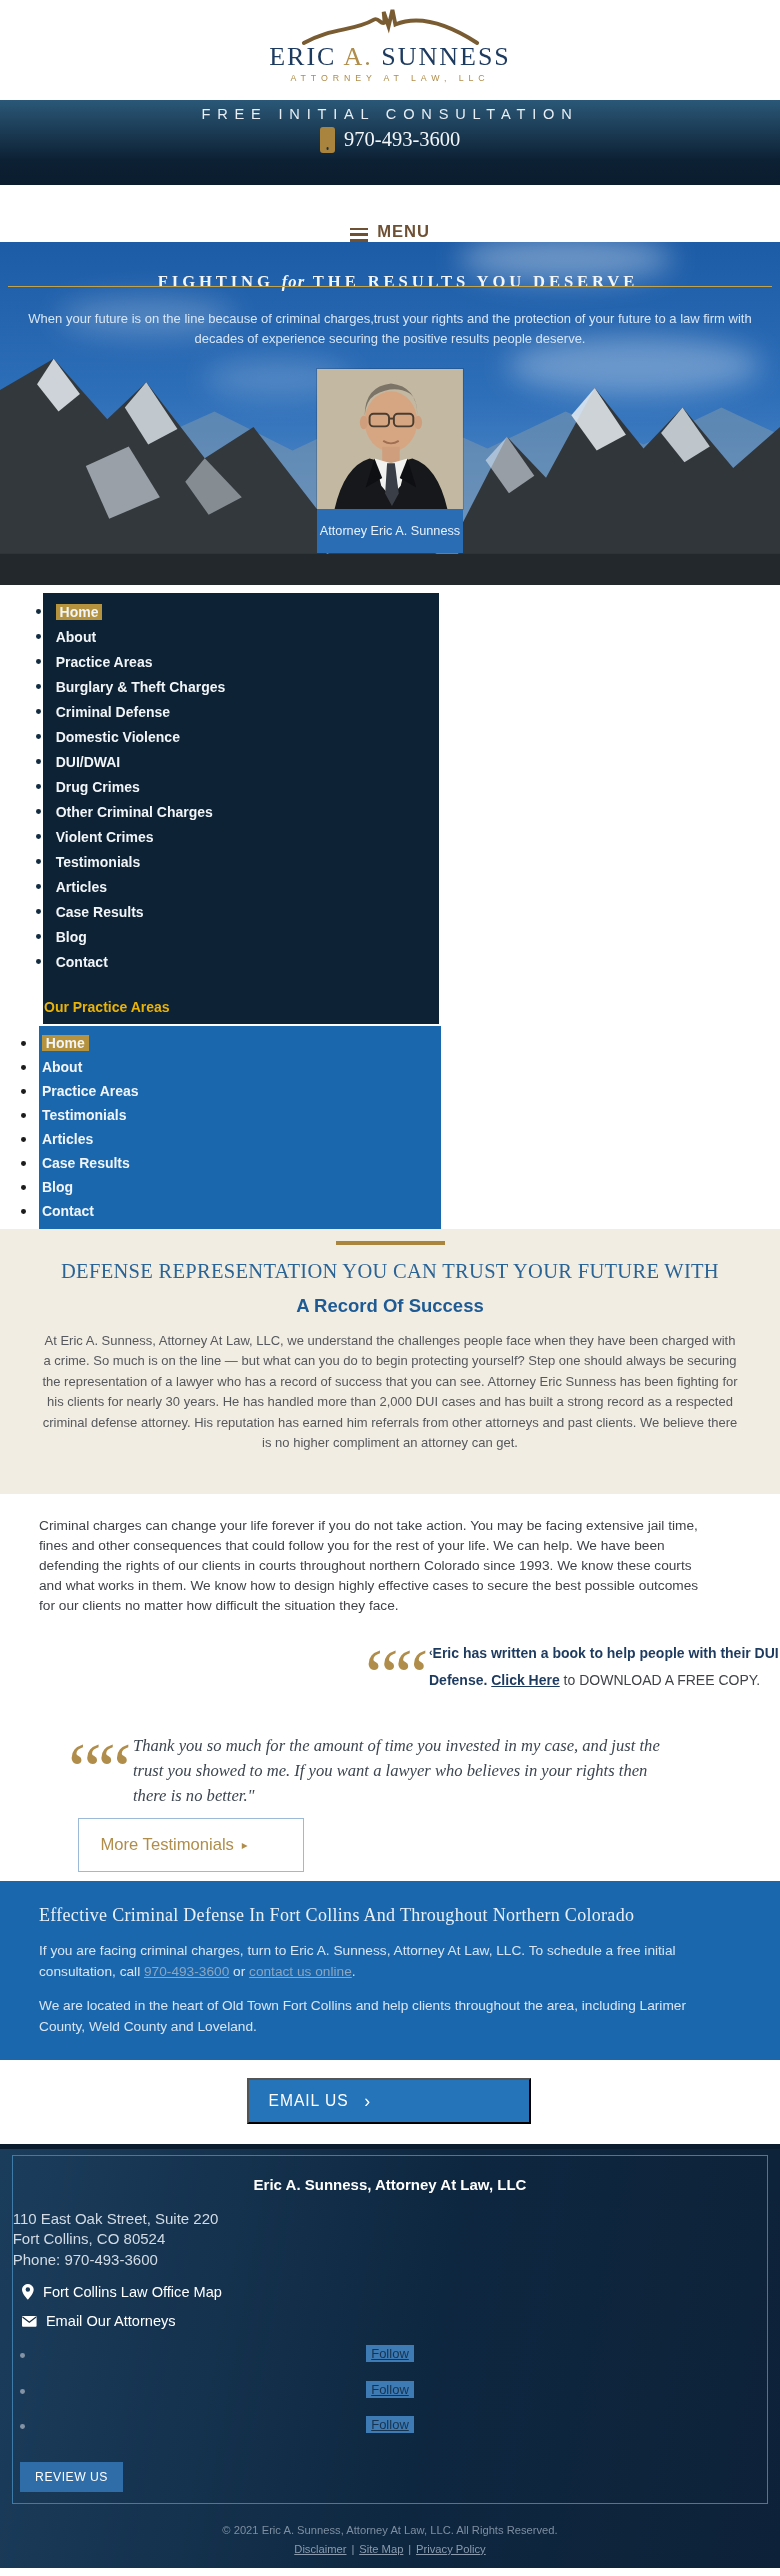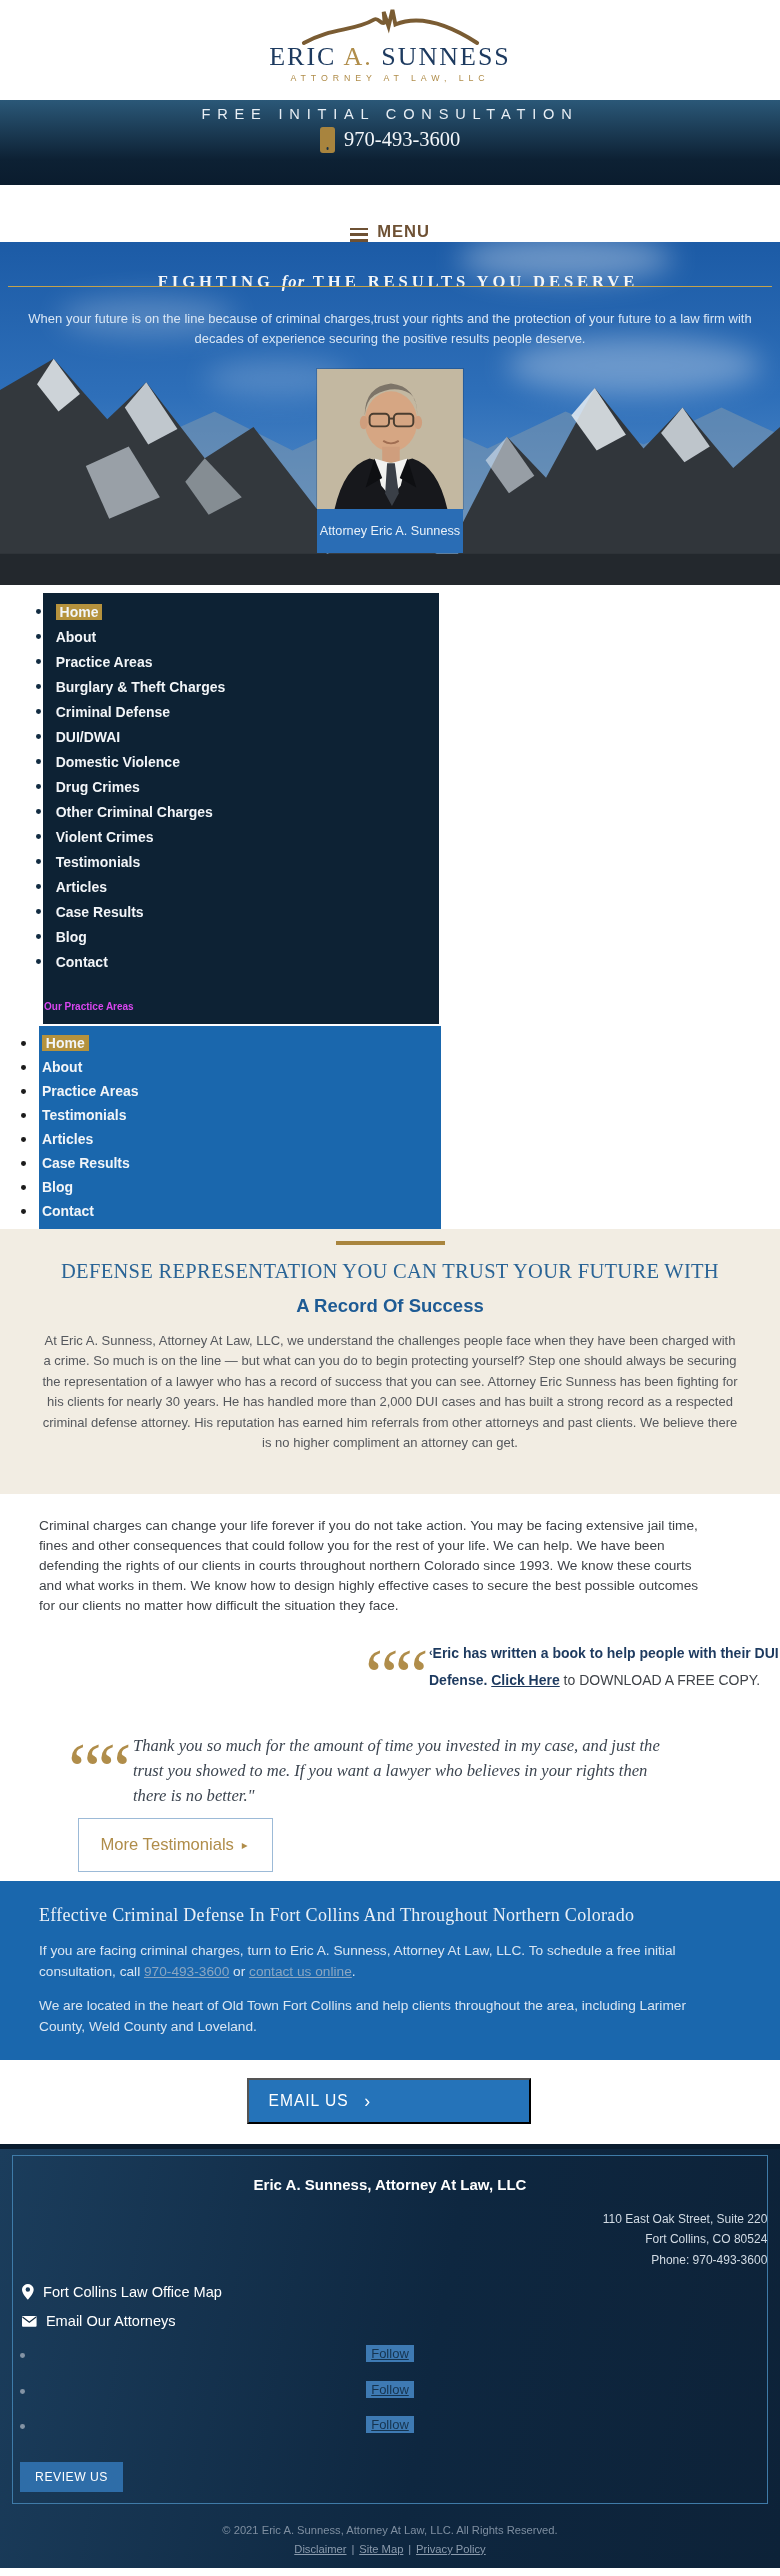--- a/index.html
+++ b/index.html
@@ -45,21 +45,21 @@
   .hero-sub { position:absolute; top:54px; left:11.7px; right:11.7px; text-align:center; color:#d8e6f5; font-size:13px; line-height:1.55; }
   .attorney-photo { position:absolute; left:317px; top:127px; width:146px; height:140px; box-shadow:0 0 0 1px rgba(0,0,0,.15); }
   .photo-caption { position:absolute; left:317px; top:267px; width:146px; height:44px; background:#2a6db5; color:#e9f1f9; font-size:12.7px; display:flex; align-items:center; justify-content:center; }
 
   
   .nav-primary { margin:7.8px 0 0 43px; width:396px; background:#0d2234; padding:6.8px 0 7.8px; }
   .nav-primary ul, .nav-secondary ul, .social-list { list-style:none; margin:0; padding:0; }
   .nav-primary li { position:relative; padding-left:12.7px; color:#f2f5f8; font-weight:bold; font-size:14px; line-height:25px; cursor:pointer; }
   .nav-primary li::before { content:''; position:absolute; left:-6.8px; top:9.8px; width:4.9px; height:4.9px; border-radius:50%; background:#122c42; }
   .nav-primary li.active .lbl, .nav-secondary li.active .lbl { background:#b5923d; padding:0 3.9px; }
-  .nav-heading { color:#d946ef; font-weight:bold; font-size:10px; line-height:18.5px; margin:23.4px 0 0 1px; padding-left:0; }
+  .nav-heading { color:#eab308; font-weight:bold; font-size:14px; line-height:18.5px; margin:23.4px 0 0 1px; padding-left:0; }
   .nav-secondary { margin:2px 0 0 39px; width:402px; background:#1a67ad; padding:4.9px 0 5.9px; }
   .nav-secondary li { position:relative; padding-left:2.9px; color:#f2f5f8; font-weight:bold; font-size:14px; line-height:24px; cursor:pointer; }
   .nav-secondary li::before { content:''; position:absolute; left:-17.6px; top:9.8px; width:4.9px; height:4.9px; border-radius:50%; background:#1c1c1c; }
 
   
   .record-section { background:#f2ede3; text-align:center; padding:11.7px 39px 0; height:265px; overflow:hidden; }
   .gold-bar { width:109px; height:3.9px; background:#a9853e; margin:0 auto 15.6px; }
   .record-heading { font-family:"Liberation Serif",serif; font-weight:normal; font-size:20.5px; color:#2a6496; margin:0 0 11.7px; letter-spacing:0.3px; }
   .record-subheading { font-size:18.5px; color:#1e5b94; font-weight:bold; margin:0 0 13.7px; }
   .record-body { font-size:13px; color:#55585d; line-height:20.5px; margin:0 auto; width:698px; }
@@ -74,39 +74,39 @@
   .book-callout .quote-icon { position:absolute; left:0; top:2px; }
   .book-text { margin-left:64px; width:351px; font-size:14px; line-height:27px; color:#1d3a5f; font-weight:bold; }
   .book-marker { font-size:10.7px; vertical-align:2px; }
   .book-link { text-decoration:underline; cursor:pointer; }
   .book-rest { font-weight:normal; color:#3f4348; }
 
   .testimonial { position:relative; margin-top:5.9px; padding:0 68px 0 94px; }
   .testimonial .quote-icon { position:absolute; left:29px; top:2px; }
   .testimonial-text { font-family:"Liberation Serif",serif; font-style:italic; font-size:16.6px; color:#3c4550; line-height:25px; }
 
-  .more-btn { margin:9.8px 0 9.8px 39px; width:195px; height:54px; border:1px solid #9cbad7; background:#fff; display:flex; align-items:center; padding-left:21.5px; gap:7.8px; color:#b08d4a; font-size:16.6px; cursor:pointer; }
+  .more-btn { margin:9.8px 0 9.8px 39px; width:226px; height:54px; border:1px solid #9cbad7; background:#fff; display:flex; align-items:center; padding-left:21.5px; gap:7.8px; color:#b08d4a; font-size:16.6px; cursor:pointer; }
   .more-arrow { font-size:11.7px; }
 
   
   .cta-section { background:#1a67ad; padding:23.4px 68px 21.5px 39px; height:179px; overflow:hidden; }
   .cta-heading { font-family:"Liberation Serif",serif; font-weight:normal; font-size:18px; color:#eaf0f7; margin:0 0 15.6px; letter-spacing:0.3px; }
   .cta-p { font-size:13.7px; color:#d9e5f2; line-height:20.5px; margin:0 0 13.7px; max-width:648px; }
   .cta-link { color:#8aa6c1; text-decoration:underline; cursor:pointer; }
 
   
   .email-wrap { height:84px; background:#fff; padding-top:17.6px; }
   .email-btn { margin-left:247px; width:284px; height:46px; background:#2573b9; color:#fff; display:flex; align-items:center; padding-left:19.5px; gap:15.6px; font-size:15.6px; letter-spacing:1px; cursor:pointer; }
   .email-arrow { font-size:17.6px; }
 
   
   .site-footer { background:linear-gradient(100deg,#1b3d5c, #0e2740 55%, #0d2238); border-top:5.9px solid #0a1c2e; padding:5.9px 0 0; min-height:417px; }
   .footer-box { border:1px solid #3f7ba8; margin:0 11.7px; padding:9.8px 0 11.7px; }
   .f-title { text-align:center; color:#fff; font-weight:bold; font-size:15px; margin-top:9.8px; }
-  .f-address { text-align:right; color:#d2dbe4; font-size:12px; line-height:20.5px; margin-top:15.6px; }
+  .f-address { text-align:left; color:#d2dbe4; font-size:15px; line-height:20.5px; margin-top:15.6px; }
   .f-row { display:flex; align-items:center; gap:8.8px; margin:13.7px 0 0 9.8px; color:#fff; font-size:14.6px; cursor:pointer; }
   .f-row svg { flex:0 0 auto; }
   .social-list { margin-top:13.7px; }
   .social-list li { position:relative; height:19.5px; margin-bottom:10.7px; }
   .social-list li::before { content:''; position:absolute; left:7.8px; top:7.8px; width:4.9px; height:4.9px; border-radius:50%; background:#8494a5; }
   .follow-link { display:table; margin:16px auto; background:#3e7ab3; color:#16344f; text-decoration:underline; font-size:13px; padding:1px 4.9px; cursor:pointer; }
   .review-btn { display:inline-block; margin:15.6px 0 0 7.8px; background:#2e6da8; color:#fff; font-size:12.2px; padding:7.8px 14.6px; border:none; letter-spacing:0.5px; cursor:pointer; }
   .f-bottom { text-align:center; padding:19.5px 0 13.7px; }
   .f-copyright { color:#7e8ea0; font-size:11.2px; }
   .f-links { margin-top:6.8px; color:#8b9bad; font-size:11.2px; }
@@ -188,22 +188,22 @@
 </section>
 
 <nav class="nav-primary">
   <ul>
 
   <li class="active"><span class="lbl">Home</span></li>
       <li><span class="lbl">About</span></li>
       <li><span class="lbl">Practice Areas</span></li>
       <li><span class="lbl">Burglary &amp; Theft Charges</span></li>
       <li><span class="lbl">Criminal Defense</span></li>
+      <li><span class="lbl">Domestic Violence</span></li>
       <li><span class="lbl">DUI/DWAI</span></li>
-      <li><span class="lbl">Domestic Violence</span></li>
       <li><span class="lbl">Drug Crimes</span></li>
       <li><span class="lbl">Other Criminal Charges</span></li>
       <li><span class="lbl">Violent Crimes</span></li>
       <li><span class="lbl">Testimonials</span></li>
       <li><span class="lbl">Articles</span></li>
       <li><span class="lbl">Case Results</span></li>
       <li><span class="lbl">Blog</span></li>
       <li><span class="lbl">Contact</span></li>
     </ul>
   <div class="nav-heading">Our Practice Areas</div>

